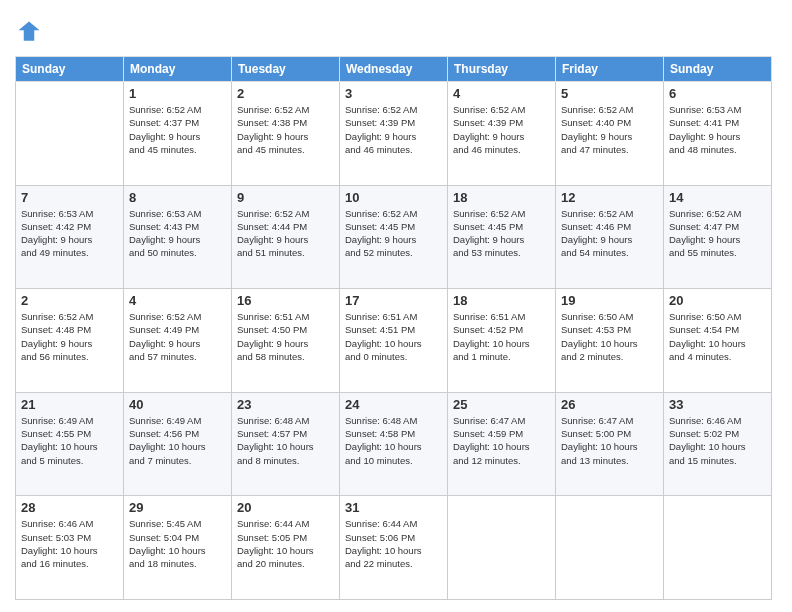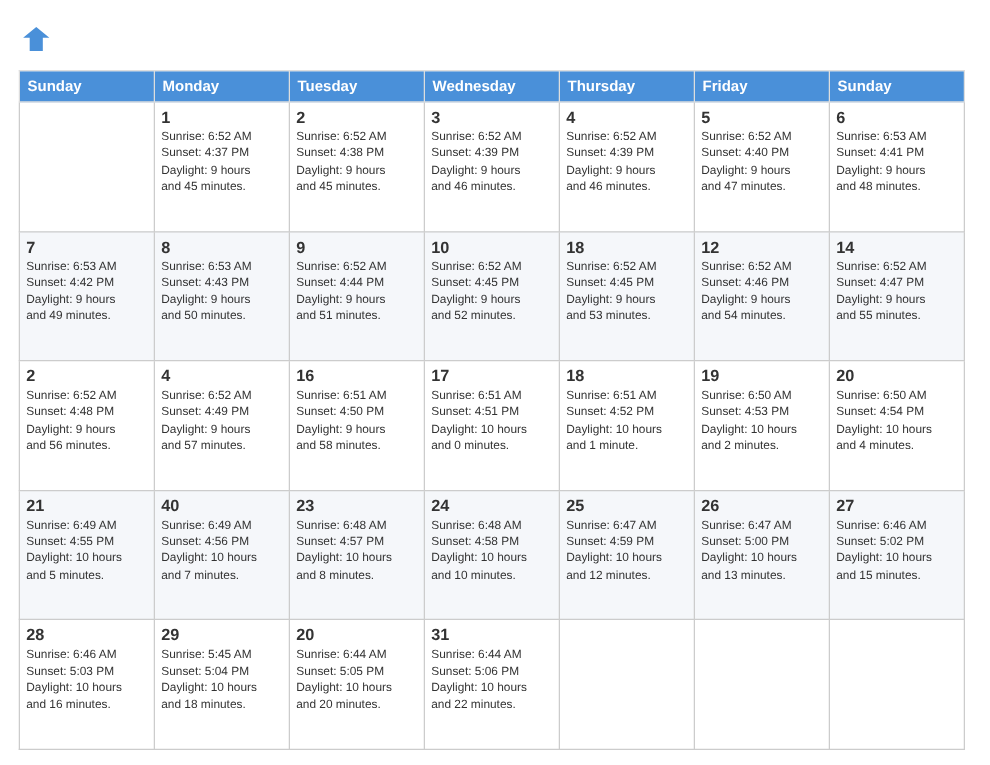--- a/index.html
+++ b/index.html
@@ -319,21 +319,21 @@
 and 12 minutes.</div>
           </td>
           <td>
             <span class="day-number">26</span>
             <div class="day-info" style="white-space: pre-line;">Sunrise: 6:47 AM
 Sunset: 5:00 PM
 Daylight: 10 hours
 and 13 minutes.</div>
           </td>
           <td>
-            <span class="day-number">27</span>
+            <span class="day-number">33</span>
             <div class="day-info" style="white-space: pre-line;">Sunrise: 6:46 AM
 Sunset: 5:02 PM
 Daylight: 10 hours
 and 15 minutes.</div>
           </td>
         </tr>
         <tr>
           <td>
             <span class="day-number">28</span>
             <div class="day-info" style="white-space: pre-line;">Sunrise: 6:46 AM

